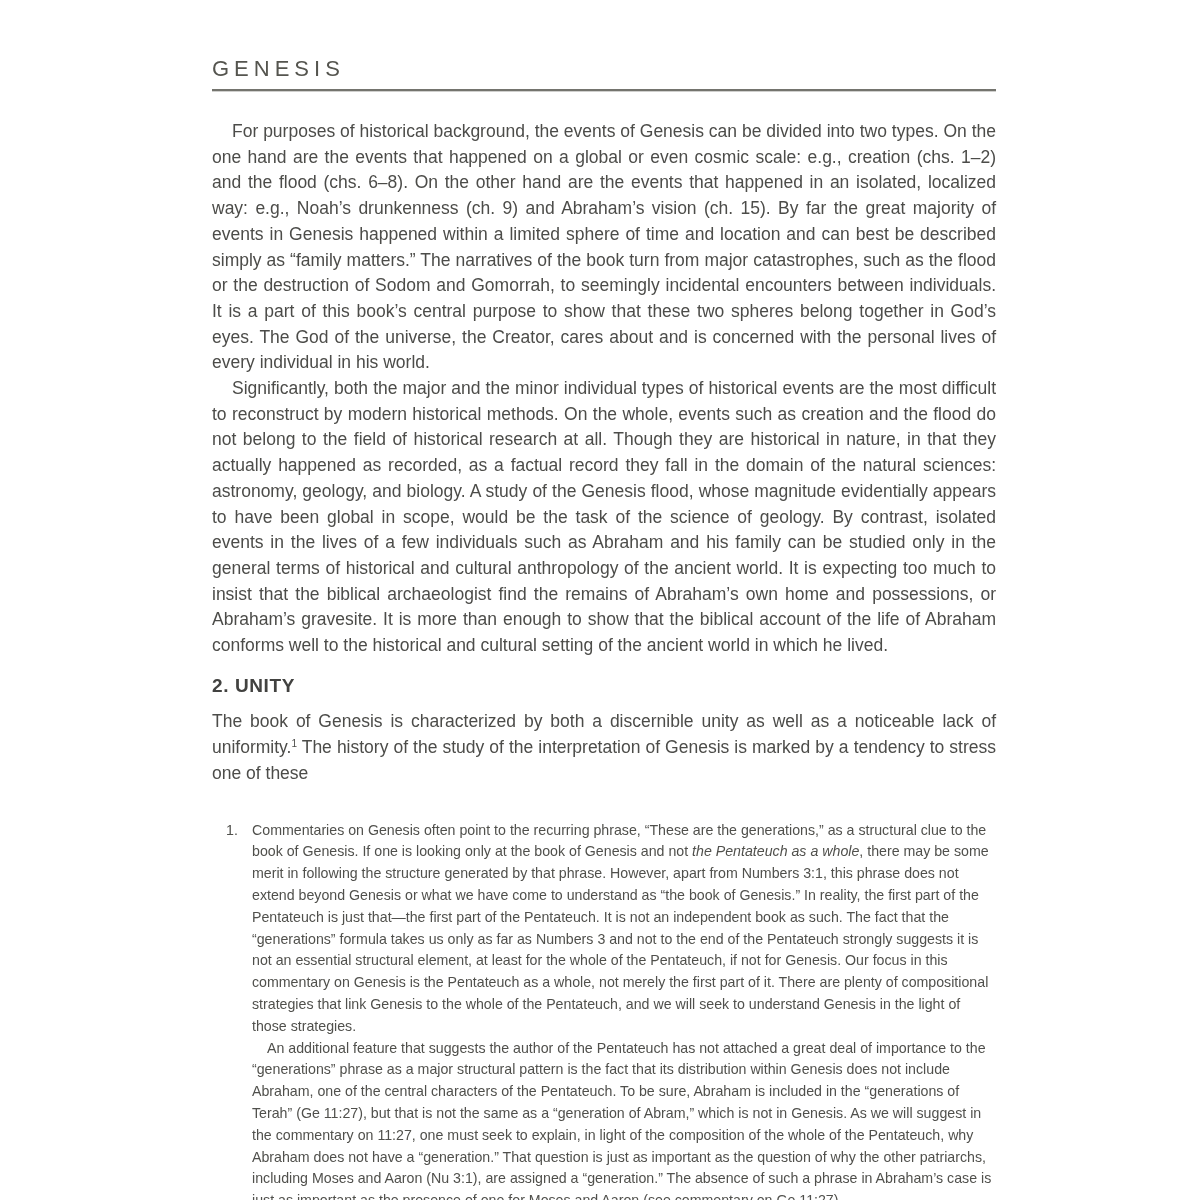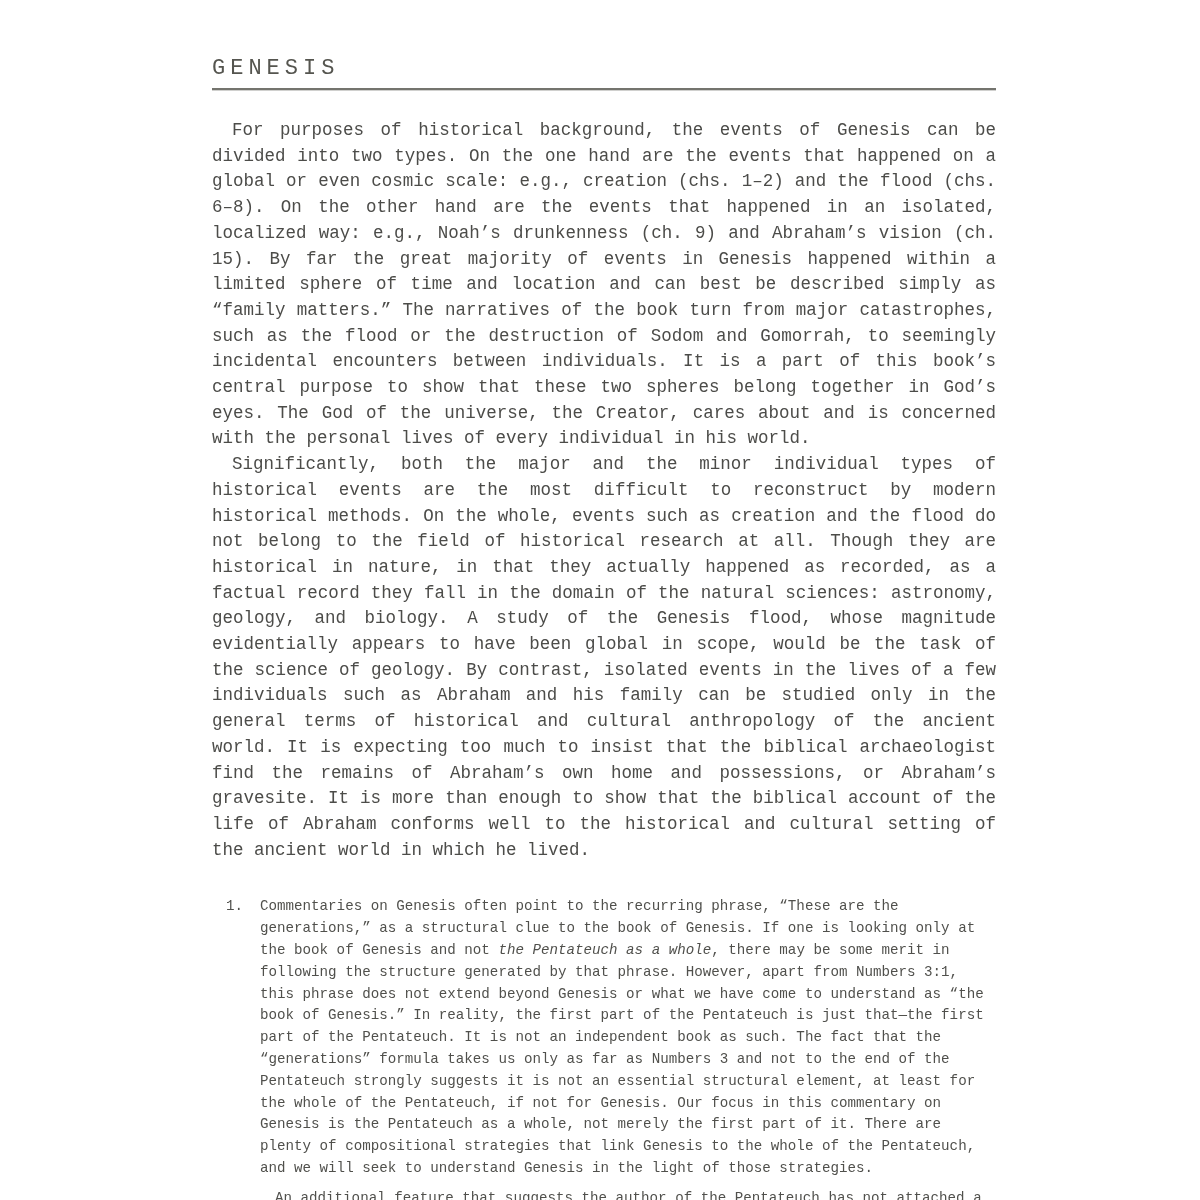--- a/index.html
+++ b/index.html
@@ -6,21 +6,21 @@
     margin: 0;
     padding: 0;
     background: #ffffff;
   }
   .page {
     position: relative;
     width: 1012px;
     height: 1200px;
     background: #ffffff;
     overflow: hidden;
-    font-family: Liberation Mono, monospace;
+    font-family: Liberation Sans, sans-serif;
     color: #4c4c49;
   }
   .content {
     position: absolute;
     left: 212px;
     top: 0;
     width: 784px;
     filter: blur(0.25px);
   }
   
@@ -75,21 +75,21 @@
   .footnote {
     position: relative;
     padding-left: 40px;
   }
   .fn-marker {
     position: absolute;
     left: 14px;
     top: 0;
   }
   .footnote p {
-    margin: 8px;
+    margin: 0;
   }
   .footnote p.fn-cont {
     text-indent: 15px;
   }
   .fn-italic {
     font-style: italic;
   }
   
   .page-footer {
     margin-top: 17px;
@@ -108,21 +108,23 @@
 
     <header>
       <div class="running-head">GENESIS</div>
       <div class="header-rule"></div>
     </header>
 
     <main class="body-main">
       <p class="first-indent">For purposes of historical background, the events of Genesis can be divided into two types. On the one hand are the events that happened on a global or even cosmic scale: e.g., creation (chs. 1–2) and the flood (chs. 6–8). On the other hand are the events that happened in an isolated, localized way: e.g., Noah’s drunkenness (ch. 9) and Abraham’s vision (ch. 15). By far the great majority of events in Genesis happened within a limited sphere of time and location and can best be described simply as “family matters.” The narratives of the book turn from major catastrophes, such as the flood or the destruction of Sodom and Gomorrah, to seemingly incidental encounters between individuals. It is a part of this book’s central purpose to show that these two spheres belong together in God’s eyes. The God of the universe, the Creator, cares about and is concerned with the personal lives of every individual in his world.</p>
       <p class="first-indent">Significantly, both the major and the minor individual types of historical events are the most difficult to reconstruct by modern historical methods. On the whole, events such as creation and the flood do not belong to the field of historical research at all. Though they are historical in nature, in that they actually happened as recorded, as a factual record they fall in the domain of the natural sciences: astronomy, geology, and biology. A study of the Genesis flood, whose magnitude evidentially appears to have been global in scope, would be the task of the science of geology. By contrast, isolated events in the lives of a few individuals such as Abraham and his family can be studied only in the general terms of historical and cultural anthropology of the ancient world. It is expecting too much to insist that the biblical archaeologist find the remains of Abraham’s own home and possessions, or Abraham’s gravesite. It is more than enough to show that the biblical account of the life of Abraham conforms well to the historical and cultural setting of the ancient world in which he lived.</p>
 
+      <h2 class="section-heading">2. UNITY</h2>
 
+      <p><span>The book of Genesis is characterized by both a discernible unity as well as a noticeable lack of uniformity.</span><sup class="fn-ref">1</sup><span> The history of the study of the interpretation of Genesis is marked by a tendency to stress one of these</span></p>
     </main>
 
     <section class="footnotes">
       <div class="footnote">
         <span class="fn-marker">1.</span>
         <div class="fn-text">
           <p><span>Commentaries on Genesis often point to the recurring phrase, “These are the generations,” as a structural clue to the book of Genesis. If one is looking only at the book of Genesis and not </span><span class="fn-italic">the Pentateuch as a whole</span><span>, there may be some merit in following the structure generated by that phrase. However, apart from Numbers 3:1, this phrase does not extend beyond Genesis or what we have come to understand as “the book of Genesis.” In reality, the first part of the Pentateuch is just that—the first part of the Pentateuch. It is not an independent book as such. The fact that the “generations” formula takes us only as far as Numbers 3 and not to the end of the Pentateuch strongly suggests it is not an essential structural element, at least for the whole of the Pentateuch, if not for Genesis. Our focus in this commentary on Genesis is the Pentateuch as a whole, not merely the first part of it. There are plenty of compositional strategies that link Genesis to the whole of the Pentateuch, and we will seek to understand Genesis in the light of those strategies.</span></p>
           <p class="fn-cont">An additional feature that suggests the author of the Pentateuch has not attached a great deal of importance to the “generations” phrase as a major structural pattern is the fact that its distribution within Genesis does not include Abraham, one of the central characters of the Pentateuch. To be sure, Abraham is included in the “generations of Terah” (Ge 11:27), but that is not the same as a “generation of Abram,” which is not in Genesis. As we will suggest in the commentary on 11:27, one must seek to explain, in light of the composition of the whole of the Pentateuch, why Abraham does not have a “generation.” That question is just as important as the question of why the other patriarchs, including Moses and Aaron (Nu 3:1), are assigned a “generation.” The absence of such a phrase in Abraham’s case is just as important as the presence of one for Moses and Aaron (see commentary on Ge 11:27).</p>
         </div>
       </div>

